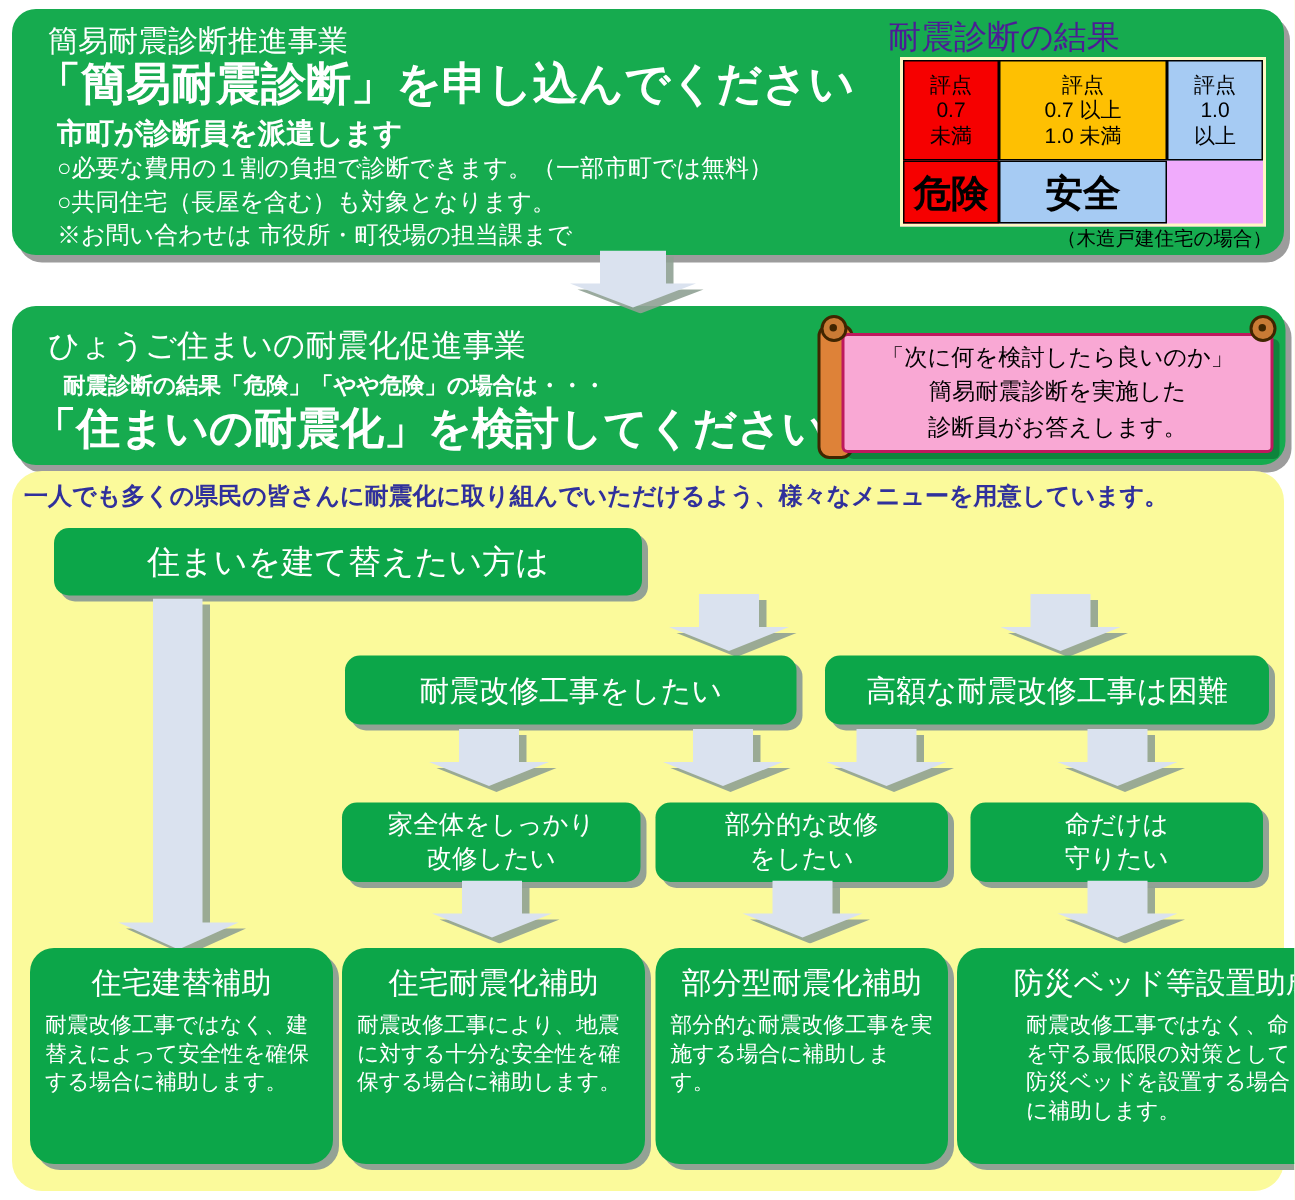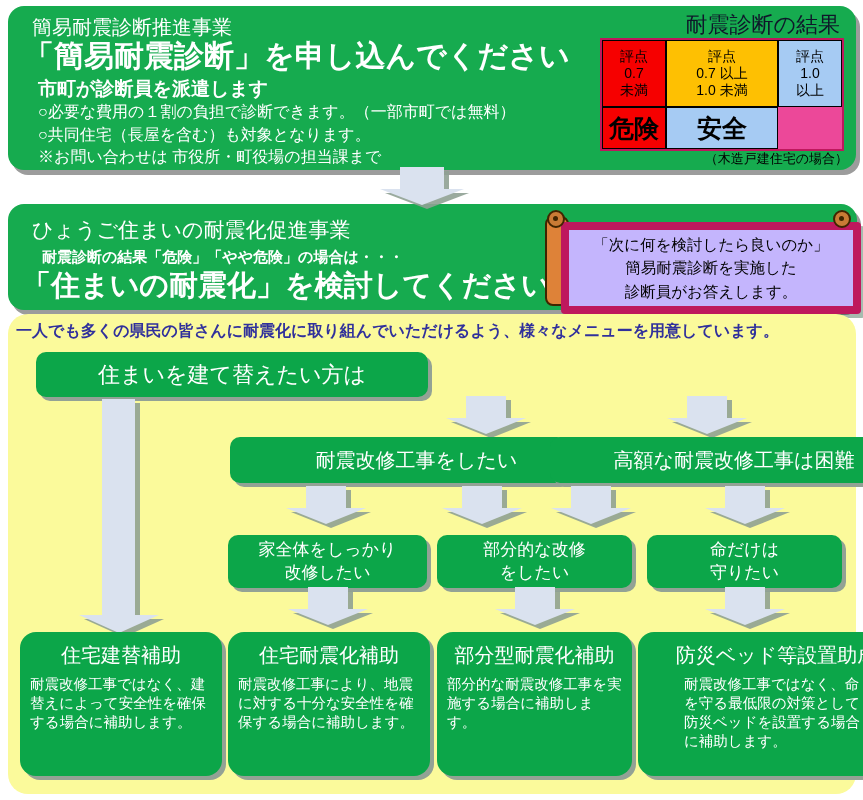--- a/index.html
+++ b/index.html
@@ -10,58 +10,58 @@
   .top-panel{left:8px;top:6px;width:848px;height:164px;}
   .promo-panel{left:8px;top:204px;width:849px;height:106px;}
   .ptxt{position:absolute;color:#ffffff;white-space:nowrap;}
   .tp-program{left:24px;top:8px;font-size:20px;}
   .tp-headline{left:16px;top:30px;font-size:30px;font-weight:bold;}
   .tp-sub{left:30px;top:70px;font-size:19px;font-weight:bold;}
   .tp-b1{left:30px;top:96px;font-size:16px;}
   .tp-b2{left:30px;top:119px;font-size:16px;}
   .tp-b3{left:30px;top:141px;font-size:16px;}
   
-  .rt-title{position:absolute;left:584px;top:4px;width:248px;text-align:right;color:#0f172a;font-size:22px;}
-  .rt-grid{position:absolute;left:592px;top:32px;width:240px;height:109px;border:2px solid #be185d;
-           display:grid;grid-template-columns:64px 112px 64px;grid-template-rows:67px 42px;background:#ec4899;}
+  .rt-title{position:absolute;left:584px;top:4px;width:248px;text-align:left;color:#4c1d95;font-size:22px;}
+  .rt-grid{position:absolute;left:592px;top:32px;width:240px;height:109px;border:2px solid #fef9c3;
+           display:grid;grid-template-columns:64px 112px 64px;grid-template-rows:67px 42px;background:#f0abfc;}
   .rt-cell{border:1px solid #000;display:flex;align-items:center;justify-content:center;
            text-align:center;white-space:pre-line;color:#000;}
   .score{font-size:14px;line-height:1.2;}
   .verdict{font-size:25px;font-weight:bold;text-align:center;}
   .c-red{background:#F60000;}
   .c-gold{background:#FEC002;}
   .c-blue{background:#A6CBF3;}
   .rt-note{position:absolute;left:584px;top:144px;width:256px;text-align:right;color:#000;font-size:13px;}
   
   .pp-program{left:24px;top:12px;font-size:21px;}
   .pp-cond{left:34px;top:44px;font-size:15px;font-weight:bold;}
   .pp-headline{left:14px;top:62px;font-size:29px;font-weight:bold;}
   
   .scroll{position:absolute;left:537px;top:6px;width:308px;height:95px;}
-  .scroll .sheet{position:absolute;left:16px;top:12px;width:284px;height:76px;background:#c4b5fd;
-                 border:8px solid #be185d;border-radius:4px;box-shadow:4px 4px 0 rgba(0,60,25,.35);
+  .scroll .sheet{position:absolute;left:16px;top:12px;width:284px;height:76px;background:#f9a8d4;
+                 border:2px solid #be185d;border-radius:4px;box-shadow:4px 4px 0 rgba(0,60,25,.35);
                  display:flex;align-items:center;justify-content:center;text-align:center;
                  color:#000;font-size:15.5px;line-height:1.5;white-space:pre-line;}
   .scroll .roll{position:absolute;left:0;top:6px;width:20px;height:86px;background:#DE8238;
                 border:2px solid #402500;border-radius:8px;}
   .scroll .curl{position:absolute;width:14px;height:14px;background:#C97B35;border:2px solid #402500;
                 border-radius:50%;}
   .curl-l{left:2px;top:0;}
   .curl-r{left:288px;top:0;}
   .scroll .curl i{position:absolute;left:4px;top:4px;width:5px;height:5px;background:#402500;border-radius:50%;}
   
   .yellow{position:absolute;left:8px;top:314px;width:848px;height:480px;background:#FBFA9B;border-radius:20px;}
   .intro{position:absolute;left:8px;top:7px;width:834px;color:#30309C;font-size:16px;font-weight:bold;white-space:nowrap;}
   .flow-box{position:absolute;background:#0CA649;color:#fff;border-radius:10px;
             box-shadow:4px 4px 0 #93A295;display:flex;align-items:center;justify-content:center;
             text-align:center;white-space:pre-line;}
   .r1{font-size:22px;}
   .r1a{left:28px;top:38px;width:392px;height:45px;}
   .r1b{left:429px;top:38px;width:408px;height:45px;}
-  .r2{font-size:20px;padding-left:36px;}
+  .r2{font-size:20px;}
   .r2a{left:222px;top:123px;width:301px;height:46px;}
   .r2b{left:542px;top:123px;width:296px;height:46px;text-align:right;}
   .r3{font-size:17px;line-height:1.3;}
   .r3a{left:220px;top:221px;width:199px;height:53px;}
   .r3b{left:429px;top:221px;width:195px;height:53px;}
   .r3c{left:639px;top:221px;width:195px;height:53px;}
   .big-box{position:absolute;background:#0CA649;color:#fff;border-radius:16px;box-shadow:4px 4px 0 #93A295;}
   .bb1{left:12px;top:318px;width:202px;height:144px;}
   .bb2{left:220px;top:318px;width:202px;height:144px;}
   .bb3{left:429px;top:318px;width:195px;height:144px;}

